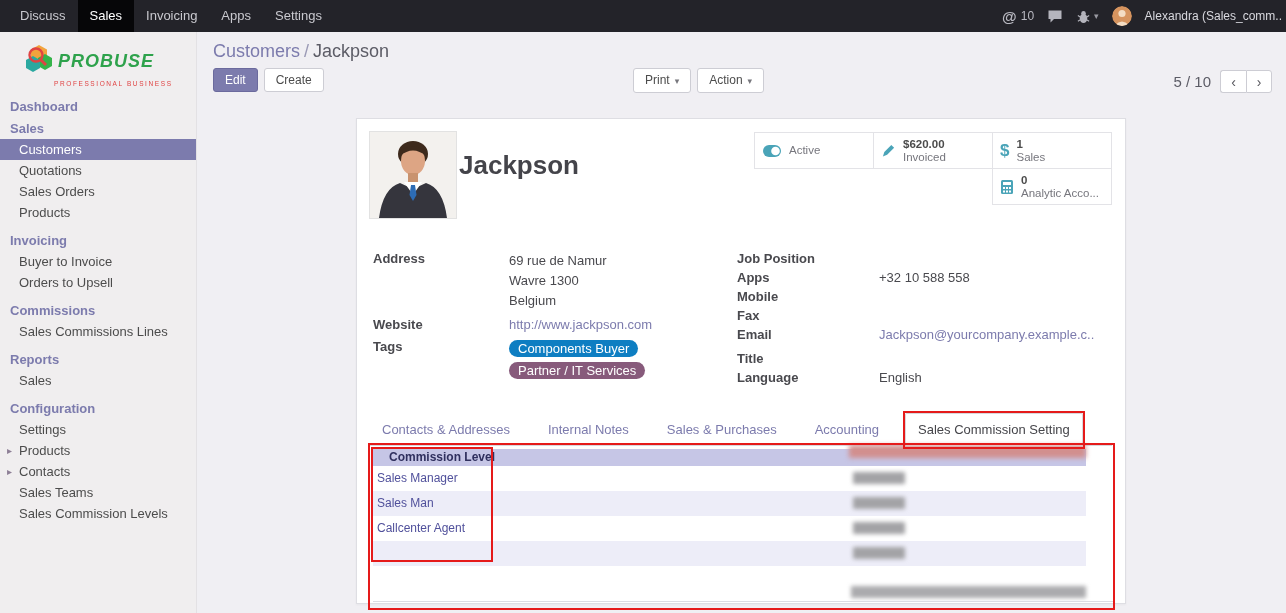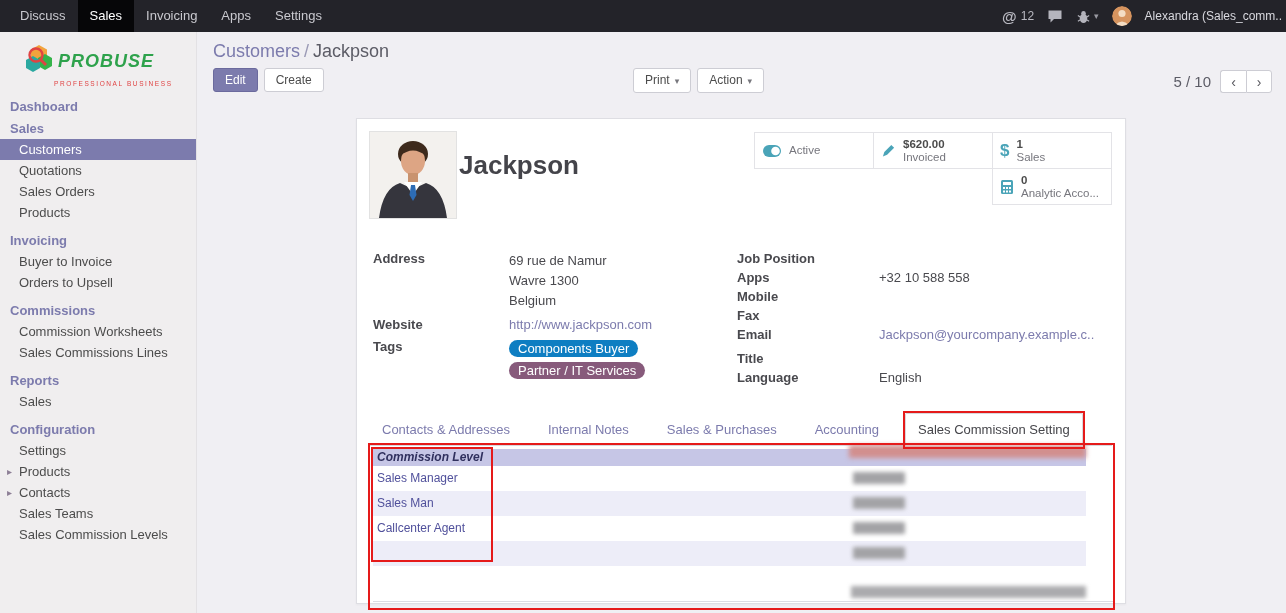--- a/index.html
+++ b/index.html
@@ -83,21 +83,21 @@
   .fgroup-right .flabel { width:142px; }
 
   
   .tabs { position:absolute; left:13px; right:13px; top:293px; height:34px; display:flex; align-items:flex-end; border-bottom:1px solid #d8d8dd; }
   .tab { position:relative; font-size:13px; color:#7c7bad; padding:8px 12px; margin-right:14px; white-space:nowrap; cursor:pointer; }
   .tab.active { color:#45454a; background:#fff; border:1px solid #d8d8dd; border-bottom:1px solid #fff; margin-bottom:-1px; border-radius:2px 2px 0 0; }
 
   
   .ctable { position:absolute; left:16px; top:330px; width:713px; font-size:12px; }
   .thead { position:relative; height:17px; line-height:17px; background:#c6c6e6; }
-  .hcell { font-weight:bold; color:#30305e; padding-left:4px;font-style:italic; }
+  .hcell { font-weight:bold; color:#30305e; padding-left:16px; }
   .trow { position:relative; height:25px; line-height:25px; color:#50509b; padding-left:4px; cursor:pointer; }
   .trow.alt { background:#ededf8; }
   .trow.short { height:18px; line-height:18px; }
   .tfoot { position:relative; height:16px; }
   .redact { position:absolute; left:480px; top:6px; width:52px; height:12px; background:#a3a3a6; filter:blur(2px); border-radius:1px; }
   .redact-head { position:absolute; left:476px; top:-4px; width:237px; height:13px; background:#d28f8e; filter:blur(2.5px); }
   .redact-long { position:absolute; left:478px; top:2px; width:235px; height:12px; background:#ababae; filter:blur(2px); }
   .hr-line { position:absolute; left:16px; width:741px; height:0; border-top:1px solid #dcdce2; }
   #hr1 { top:482px; } #hr2 { top:490px; }
 
@@ -116,21 +116,21 @@
     <nav class="menus">
       <span class="menu-item">Discuss</span>
       <span class="menu-item active">Sales</span>
       <span class="menu-item">Invoicing</span>
       <span class="menu-item">Apps</span>
       <span class="menu-item">Settings</span>
     </nav>
     <div class="systray">
       <span class="mention">
         <span class="at">@</span>
-        <span class="cnt">12</span>
+        <span class="cnt">10</span>
       </span>
       <span class="tray-icon">
         <svg width="16" height="15" viewBox="0 0 16 15">
             <path d="M1.5 1.5 h13 v8.5 h-7.5 l-3.5 3.5 v-3.5 h-2 z" fill="#b5b5bd"></path>
           </svg>
       </span>
       <span class="tray-icon">
         <svg width="15" height="15" viewBox="0 0 16 16">
             <circle cx="8" cy="4.5" r="2.4" fill="#b5b5bd"></circle>
             <ellipse cx="8" cy="10" rx="4" ry="5" fill="#b5b5bd"></ellipse>
@@ -179,21 +179,20 @@
       <div class="s-item">Sales Orders</div>
       <div class="s-item">Products</div>
     </div>
     <div class="sec">
       <div class="sec-h">Invoicing</div>
       <div class="s-item">Buyer to Invoice</div>
       <div class="s-item">Orders to Upsell</div>
     </div>
     <div class="sec">
       <div class="sec-h">Commissions</div>
-      <div class="s-item">Commission Worksheets</div>
       <div class="s-item">Sales Commissions Lines</div>
     </div>
     <div class="sec">
       <div class="sec-h">Reports</div>
       <div class="s-item">Sales</div>
     </div>
     <div class="sec">
       <div class="sec-h">Configuration</div>
       <div class="s-item">Settings</div>
       <div class="s-item expandable">Products</div>

